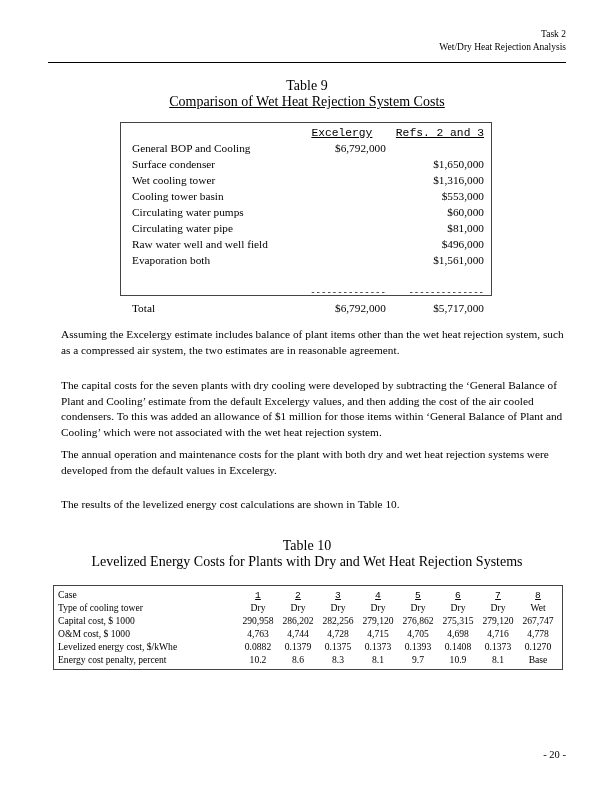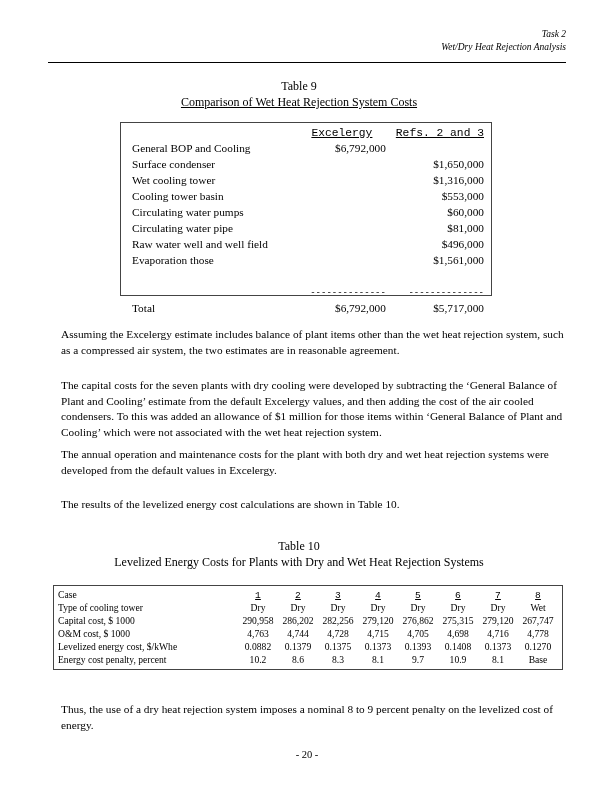--- a/index.html
+++ b/index.html
@@ -22,40 +22,39 @@
     height: 792px;
   }
 
   
   .header {
     position: absolute;
     left: 48px;
     top: 28px;
     width: 518px;
     text-align: right;
-    font-style: italic;
     font-size: 9.5px;
     line-height: 12.5px;
   }
   .header-rule {
     position: absolute;
     left: 48px;
     top: 62px;
     width: 518px;
     height: 1px;
     background: #000000;
   }
 
   
   .caption {
     position: absolute;
-    left: 40px;
+    left: 48px;
     width: 518px;
     text-align: center;
-    font-size: 12px;
+    font-size: 14px;
     line-height: 16px;
   }
   .para {
     position: absolute;
     left: 52px;
     width: 514px;
     font-size: 11.3px;
     line-height: 15.6px;
     text-align: left;
     margin-left: 9px;
@@ -133,21 +132,21 @@
   }
   table.t10 .rowlabel { text-align: left; width: 180px; }
   table.t10 .val { text-align: center; width: 40px; }
 
   
   .pagenum {
     position: absolute;
     left: 48px;
     top: 749px;
     width: 518px;
-    text-align: center;
+    text-align: right;
     font-size: 10.5px;
   }
 </style>
 </head>
 <body>
 
 <div class="page">
 
   <div class="header">
     <div>Task 2</div>
@@ -197,21 +196,21 @@
         <td class="item">Circulating water pipe</td>
         <td class="c1"></td>
         <td class="c2">$81,000</td>
       </tr>
       <tr>
         <td class="item">Raw water well and well field</td>
         <td class="c1"></td>
         <td class="c2">$496,000</td>
       </tr>
       <tr>
-        <td class="item">Evaporation those</td>
+        <td class="item">Evaporation both</td>
         <td class="c1"></td>
         <td class="c2">$1,561,000</td>
       </tr>
       <tr class="spacer-row">
         <td></td>
         <td></td>
         <td></td>
       </tr>
       <tr class="rule-row">
         <td class="item"></td>
@@ -301,17 +300,16 @@
         <td class="val">8.3</td>
         <td class="val">8.1</td>
         <td class="val">9.7</td>
         <td class="val">10.9</td>
         <td class="val">8.1</td>
         <td class="val">Base</td>
       </tr>
     </tbody>
   </table>
 
-  <div class="para" style="top:702px;">Thus, the use of a dry heat rejection system imposes a nominal 8 to 9 percent penalty on the levelized cost of energy.</div>
 
   <div class="pagenum">- 20 -</div>
 
 </div>
 
 </body></html>

